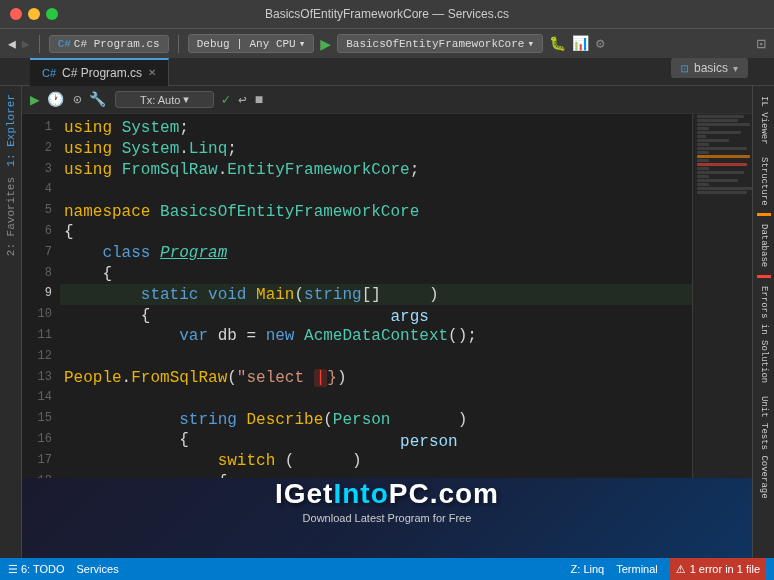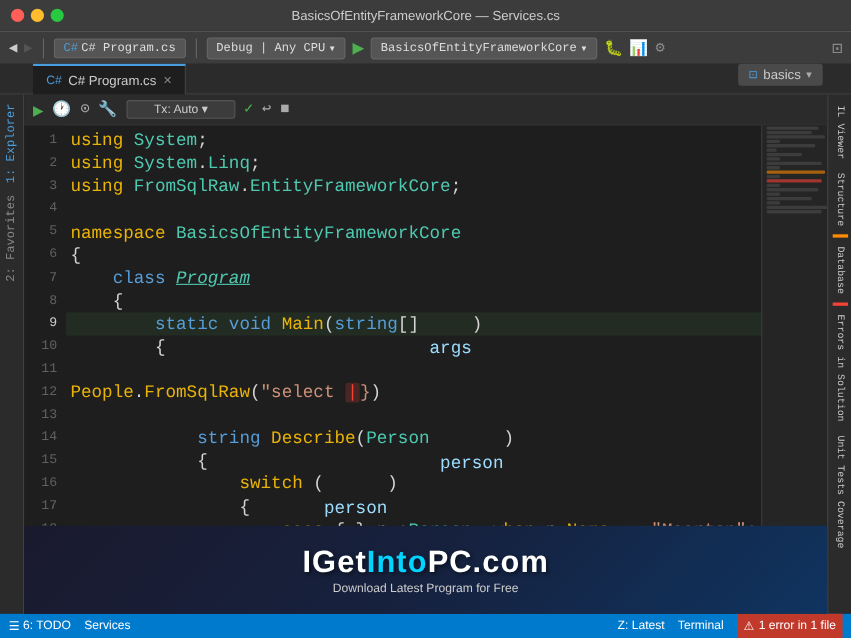--- a/index.html
+++ b/index.html
@@ -226,21 +226,20 @@
 
     
     .watermark-overlay {
       position: absolute;
       bottom: 22px;
       left: 22px;
       right: 22px;
       height: 80px;
       background: linear-gradient(135deg, #1a1a2e 0%, #16213e 50%, #0f3460 100%);
       display: flex;
-      align-items: center;
       justify-content: center;
       z-index: 20;
       overflow: hidden;
     }
     .watermark-text {
       font-family: 'Arial Black', sans-serif;
       font-size: 28px;
       font-weight: 900;
       color: #fff;
       text-shadow: 2px 2px 4px rgba(0,0,0,0.5);
@@ -381,20 +380,23 @@
         <div class="code-line">
           <span class="plain">    {</span>
         </div>
         <div class="code-line breakpoint-line" style="position:relative;">
           
           <span class="plain">        </span><span class="kw2">static</span><span class="plain"> </span><span class="kw2">void</span><span class="plain"> </span><span class="method">Main</span><span class="plain">(</span><span class="kw2">string</span><span class="plain">[] </span><span class="param">args</span><span class="plain">)</span>
         </div>
         <div class="code-line">
           <span class="plain">        {</span>
         </div>
+        <div class="code-line">
+          <span class="plain">            </span><span class="kw2">var</span><span class="plain"> db = </span><span class="kw2">new</span><span class="plain"> </span><span class="type">AcmeDataContext</span><span class="plain">();</span>
+        </div>
         <div class="code-line">&nbsp;</div>
         <div class="code-line" style="position:relative;">
           
           <span class="method">People</span><span class="plain">.</span><span class="method">FromSqlRaw</span><span class="plain">(</span><span class="string">"select </span><span style="color:#f44336; background:rgba(244,67,54,0.2); padding:0 2px; border-radius:2px;">|</span><span class="string">}</span><span class="plain">)</span>
         </div>
         <div class="code-line">&nbsp;</div>
         <div class="code-line">
           <span class="plain">            </span><span class="kw2">string</span><span class="plain"> </span><span class="method">Describe</span><span class="plain">(</span><span class="type">Person</span><span class="plain"> </span><span class="param">person</span><span class="plain">)</span>
         </div>
         <div class="code-line">
@@ -472,21 +474,21 @@
     <div class="status-item">
       <span>☰</span>
       <span>6: TODO</span>
     </div>
     <div class="status-item">
       <span>Services</span>
     </div>
   </div>
   <div class="status-right">
     <div class="status-item">
-      <span>Z: Latest</span>
+      <span>Z: Linq</span>
     </div>
     <div class="status-item">
       <span>Terminal</span>
     </div>
     <div class="status-error">
       <span>⚠</span>
       <span>1 error in 1 file</span>
     </div>
   </div>
 </div>

